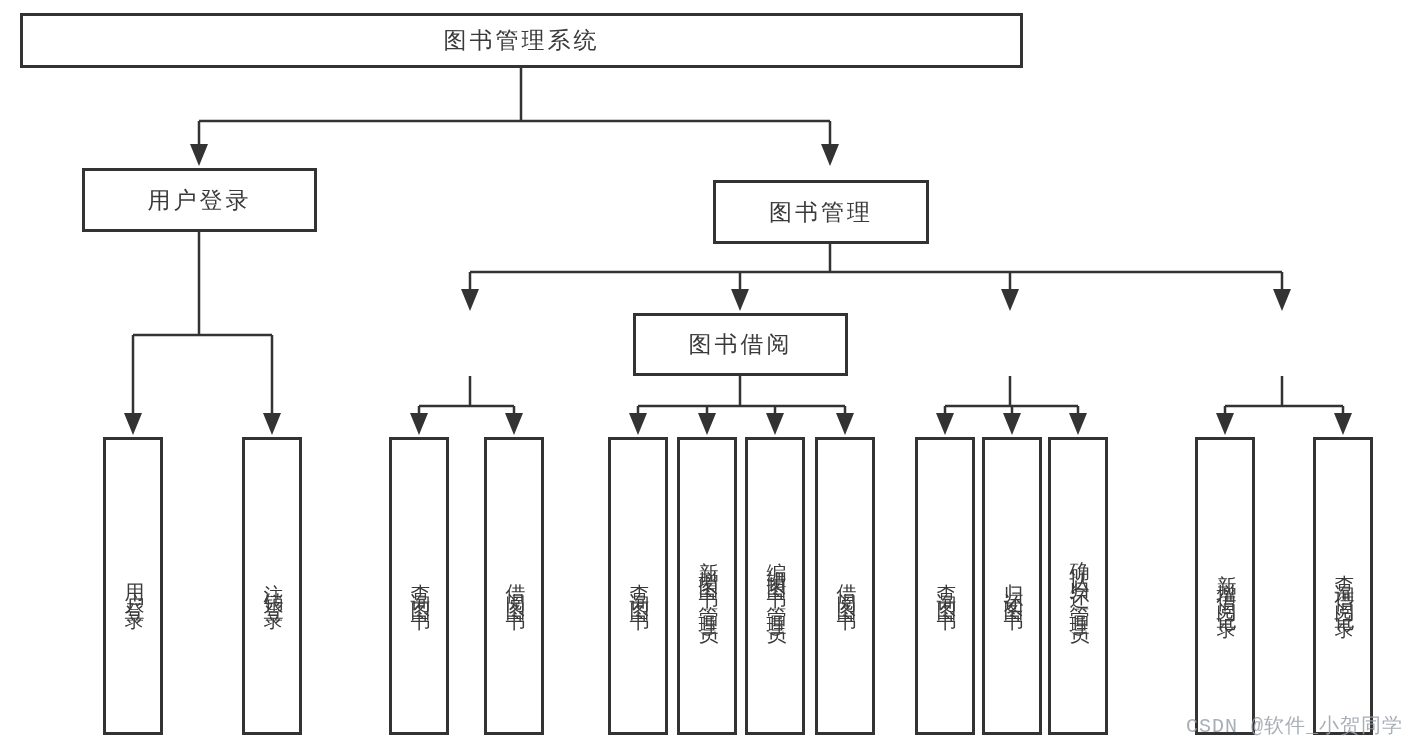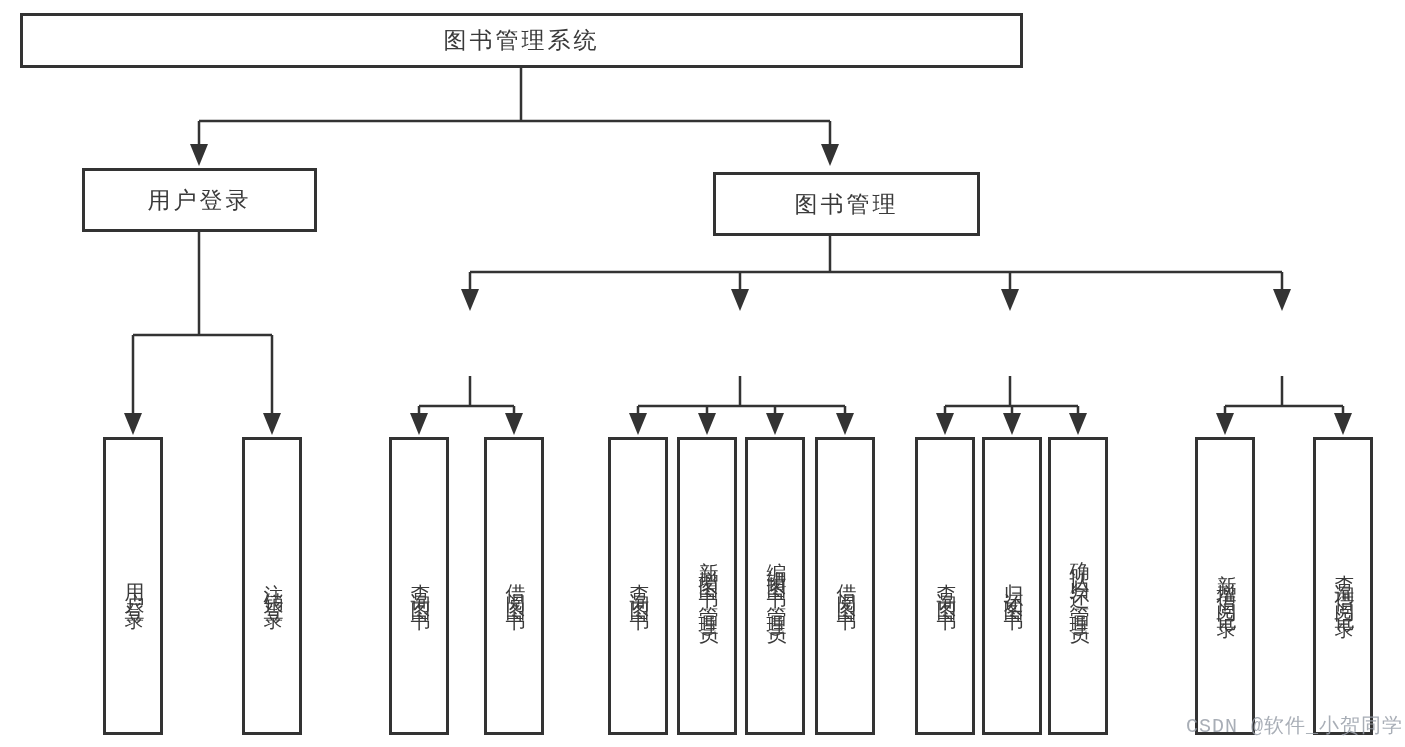--- a/index.html
+++ b/index.html
@@ -84,24 +84,27 @@
     </g>
   </svg>
 
   <div class="box hnode" style="left:20px;top:13px;width:1003px;height:55px">
     <span class="label">图书管理系统</span>
   </div>
 
   <div class="box hnode" style="left:82px;top:168px;width:235px;height:64px">
     <span class="label">用户登录</span>
   </div>
-  <div class="box hnode" style="left:713px;top:172px;width:267px;height:64px">
+  <div class="box hnode" style="left:713px;top:180px;width:216px;height:64px">
     <span class="label">图书管理</span>
   </div>
 
+  <div class="box hnode" style="left:633px;top:313px;width:215px;height:63px">
+    <span class="label">图书借阅</span>
+  </div>
 
   <div class="box vnode" style="left:103px;top:437px;width:60px;height:298px">
     <span class="vlabel">用户登录</span>
   </div>
   <div class="box vnode" style="left:242px;top:437px;width:60px;height:298px">
     <span class="vlabel">注销登录</span>
   </div>
 
   <div class="box vnode" style="left:389px;top:437px;width:60px;height:298px">
     <span class="vlabel">查询图书</span>

